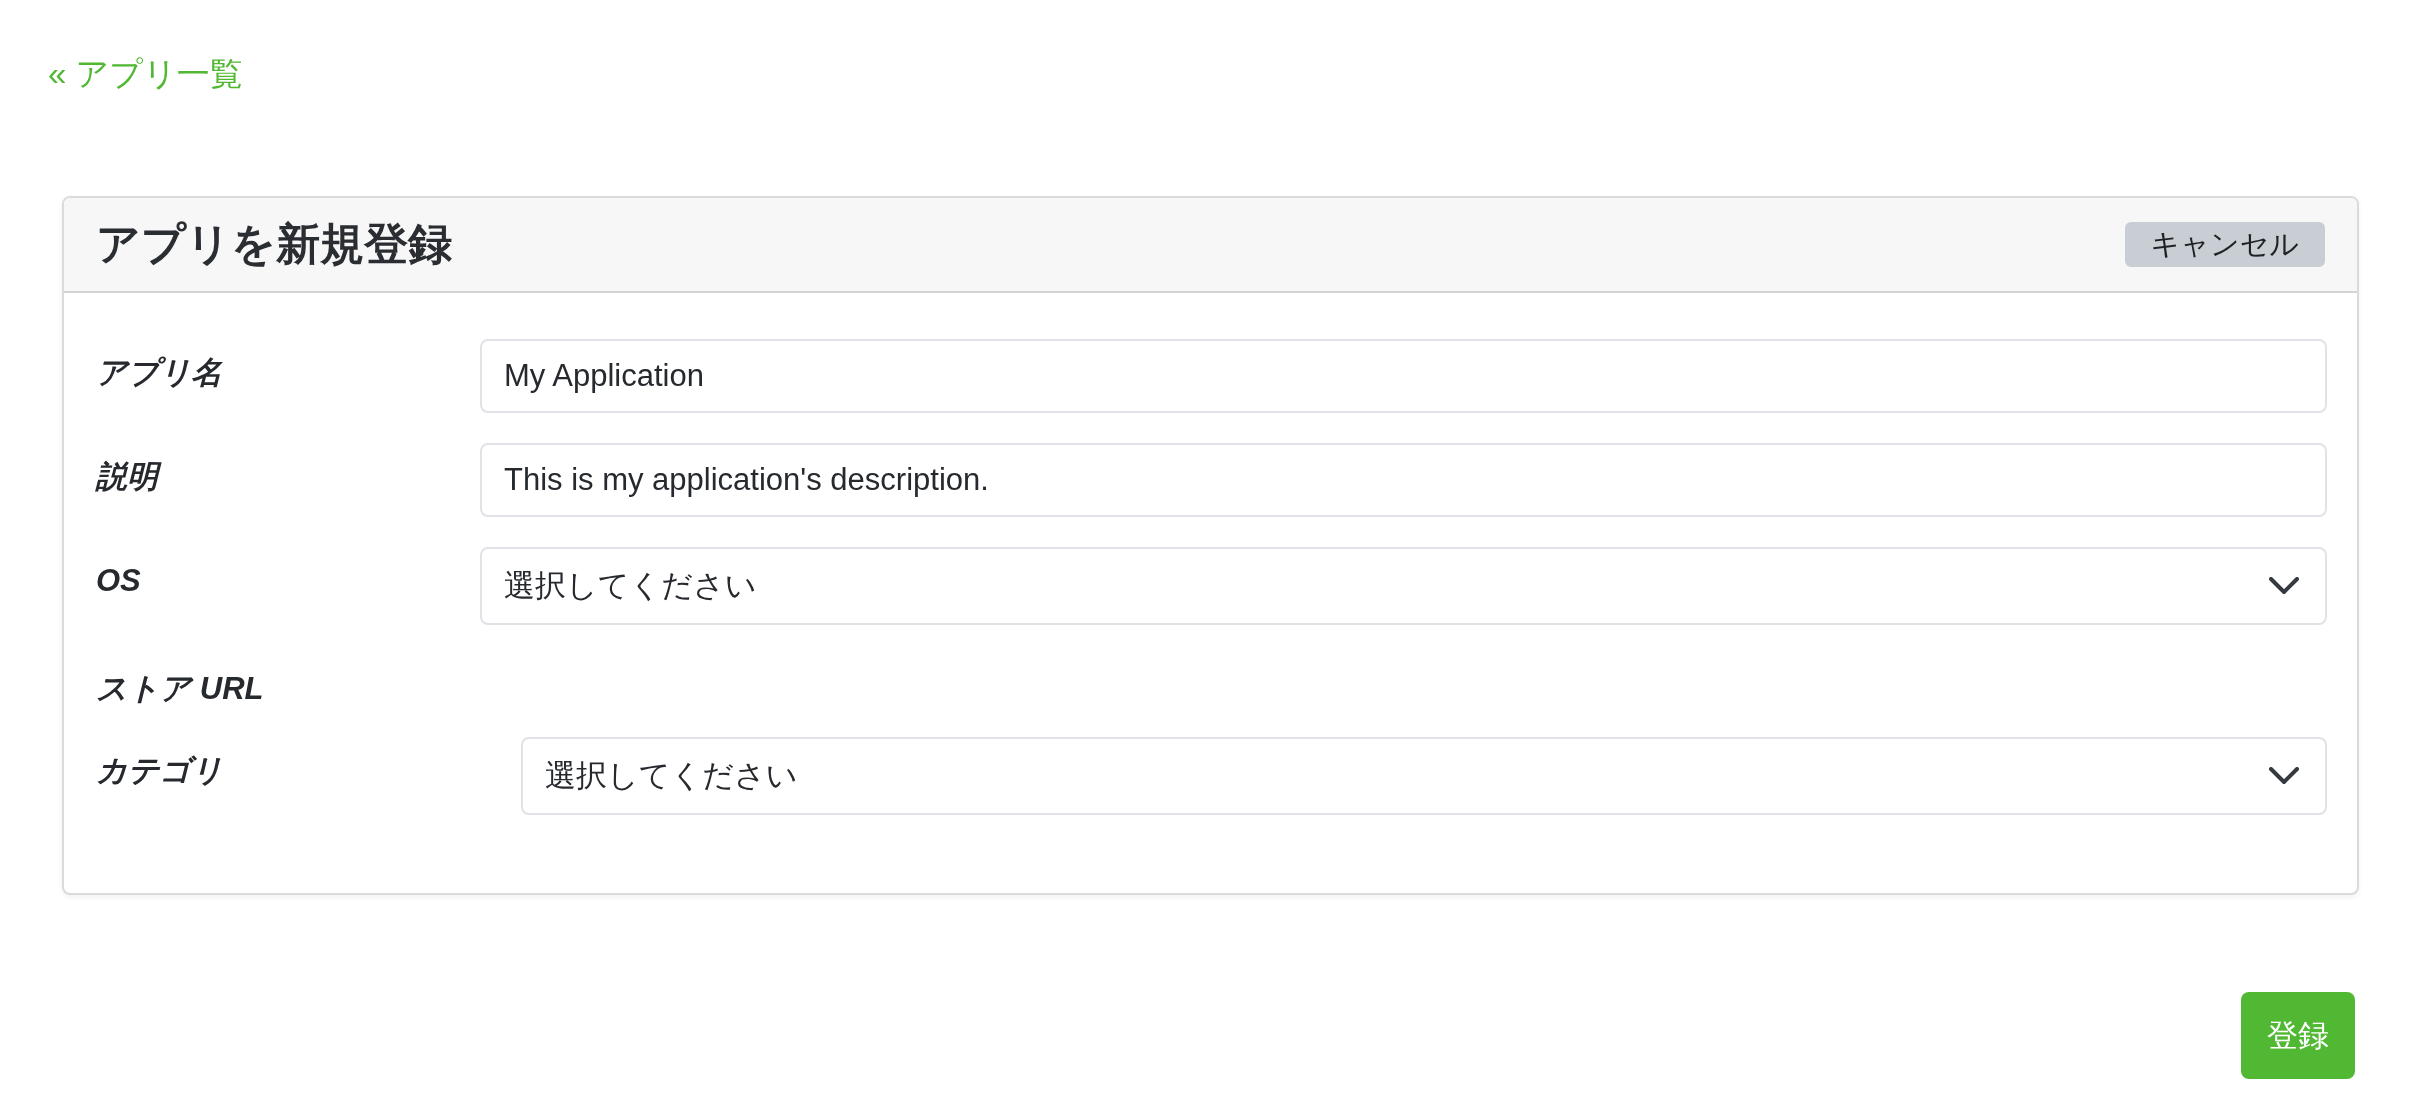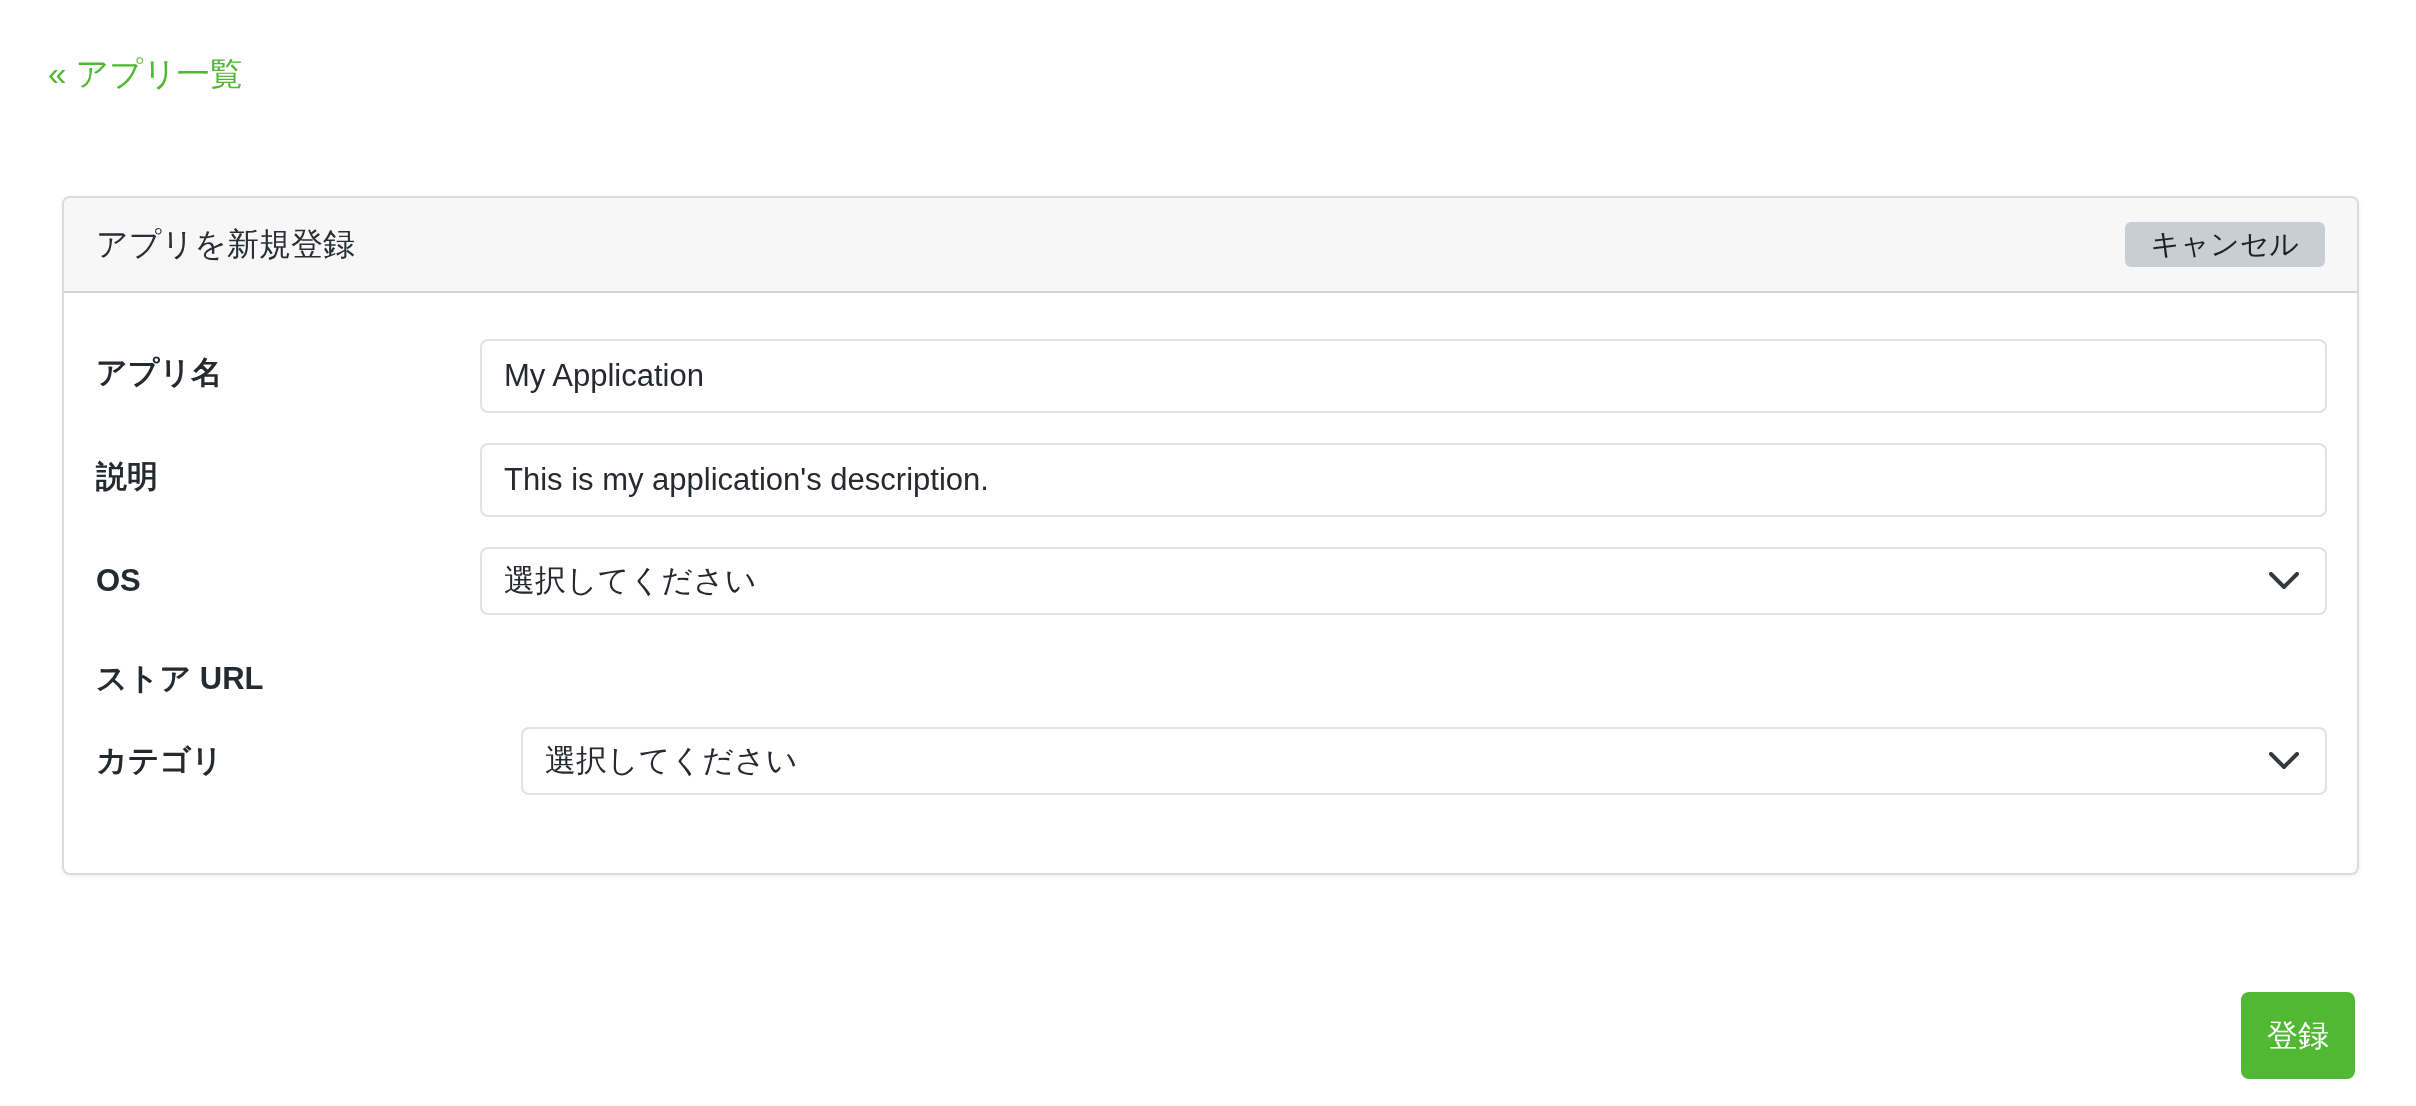--- a/index.html
+++ b/index.html
@@ -36,23 +36,23 @@
     height: 95px;
     background: #f7f7f7;
     border-bottom: 2px solid #d2d4d7;
     border-radius: 6px 6px 0 0;
     display: flex;
     align-items: center;
     justify-content: space-between;
     padding: 0 32px;
   }
   .panel-title {
-    font-size: 32px;
+    font-size: 44px;
     color: #2a2d32;
-    font-weight: 400;
+    font-weight: 700;
   }
   .cancel-btn {
     background: #c9ced5;
     color: #1e2226;
     border: none;
     border-radius: 6px;
     font-size: 29px;
     font-family: inherit;
     padding: 6px 26px;
     cursor: pointer;
@@ -66,40 +66,41 @@
   .form-row { display: flex; margin-bottom: 30px; }
   .form-row:last-child { margin-bottom: 0; gap: 41px; }
   .form-label {
     flex: 0 0 384px;
     width: 384px;
     font-size: 31px;
     font-weight: 700;
     color: #26292e;
     padding-top: 15px;
     line-height: 1.2;
+    font-style: italic;
   }
   .form-field { flex: 1; min-width: 0; }
 
   .text-input {
     display: block;
     width: 100%;
     height: 74px;
     border: 2px solid #dfe2e6;
     border-radius: 8px;
     padding: 0 22px;
     font-size: 31px;
     font-family: inherit;
     color: #26292e;
     background: #fff;
     outline: none;
   }
 
   .select-box {
     width: 100%;
-    height: 68px;
+    height: 78px;
     border: 2px solid #dfe2e6;
     border-radius: 8px;
     padding: 0 26px 0 22px;
     background: #fff;
     display: flex;
     align-items: center;
     justify-content: space-between;
     font-size: 31px;
     color: #26292e;
     cursor: pointer;

